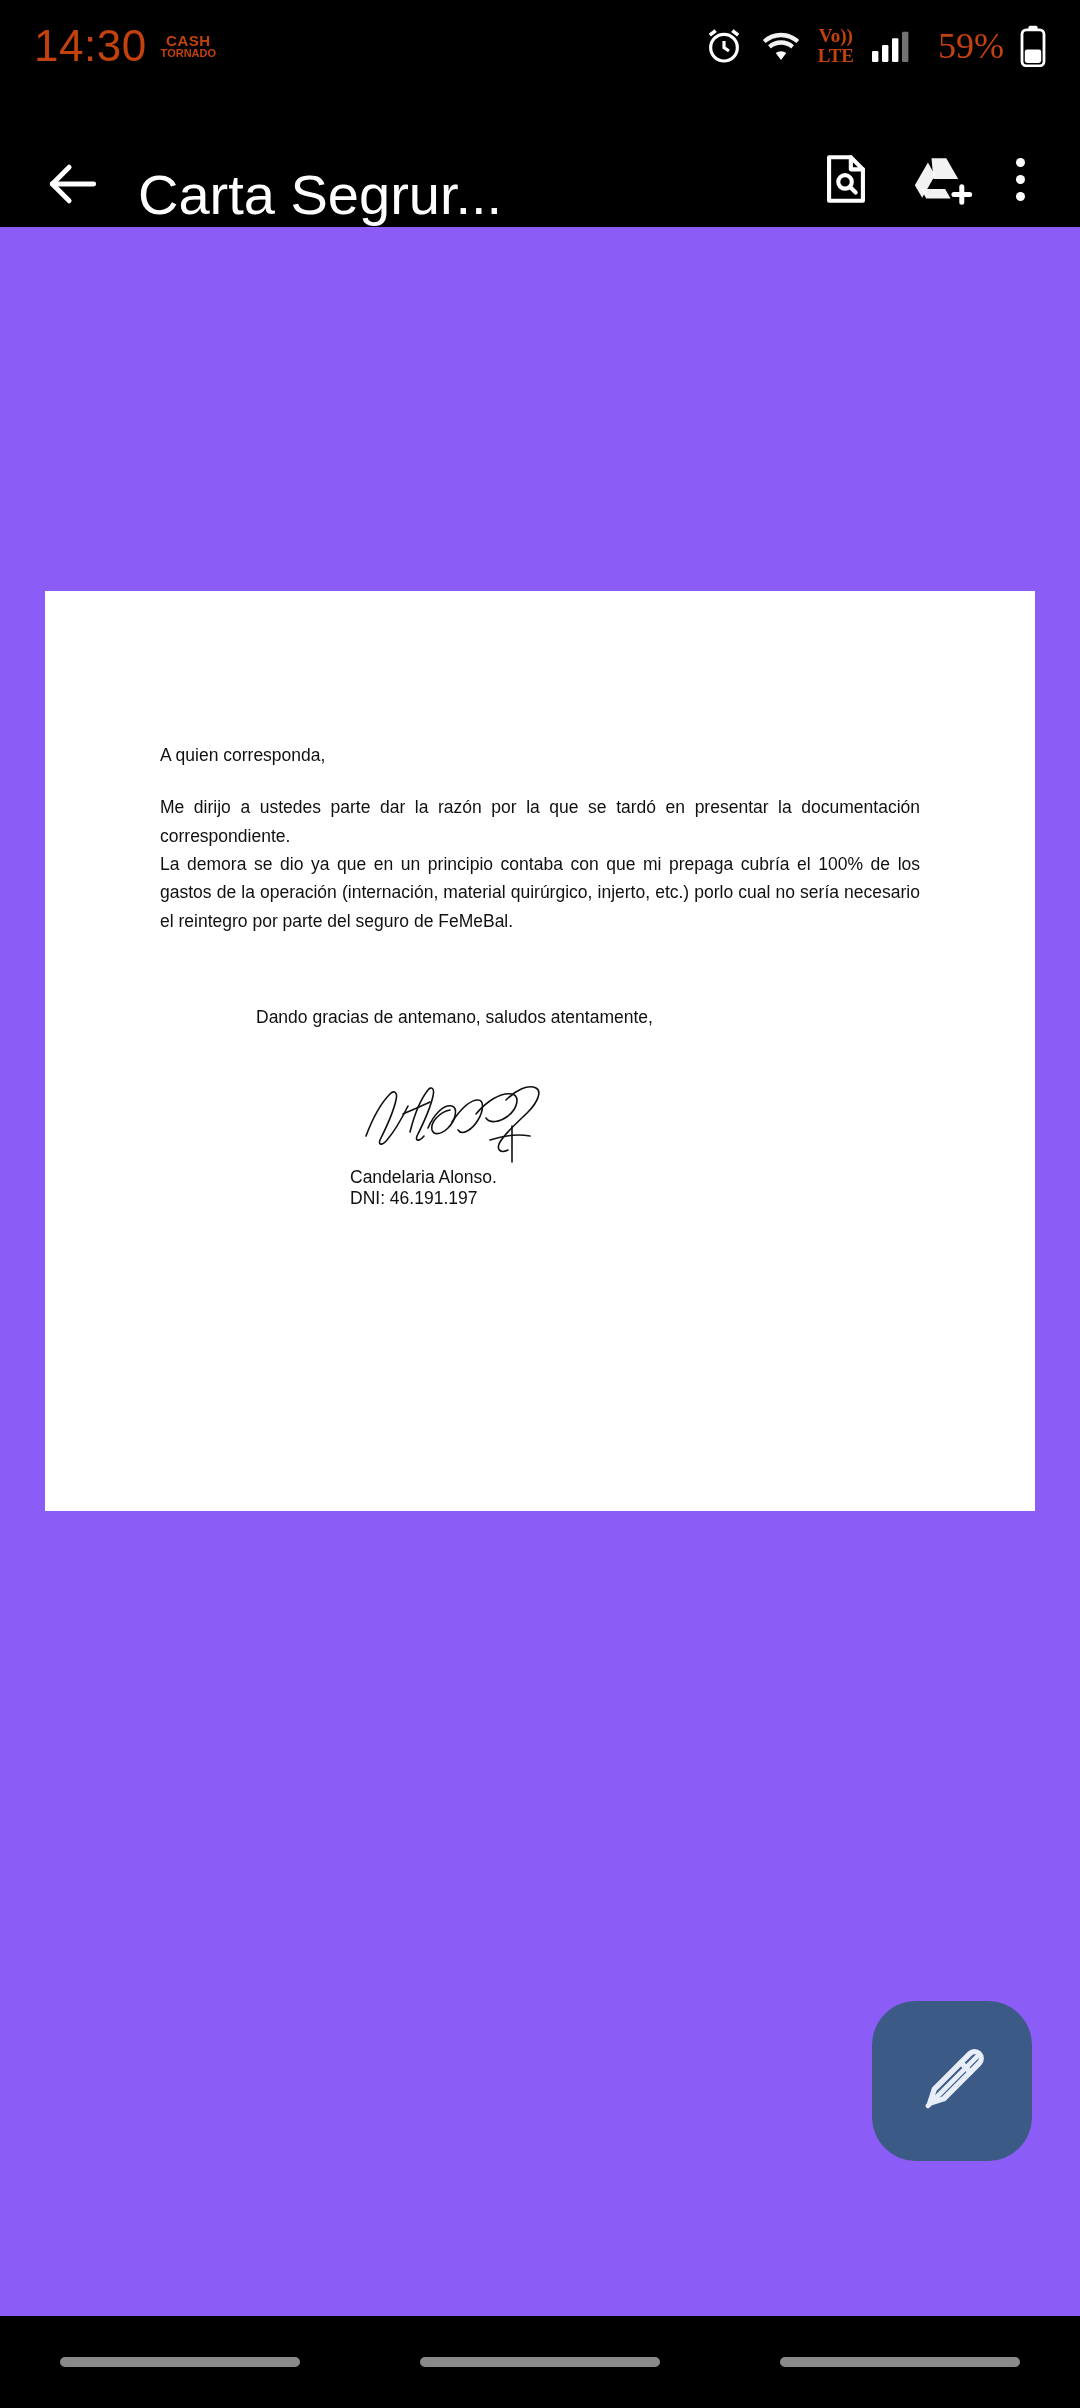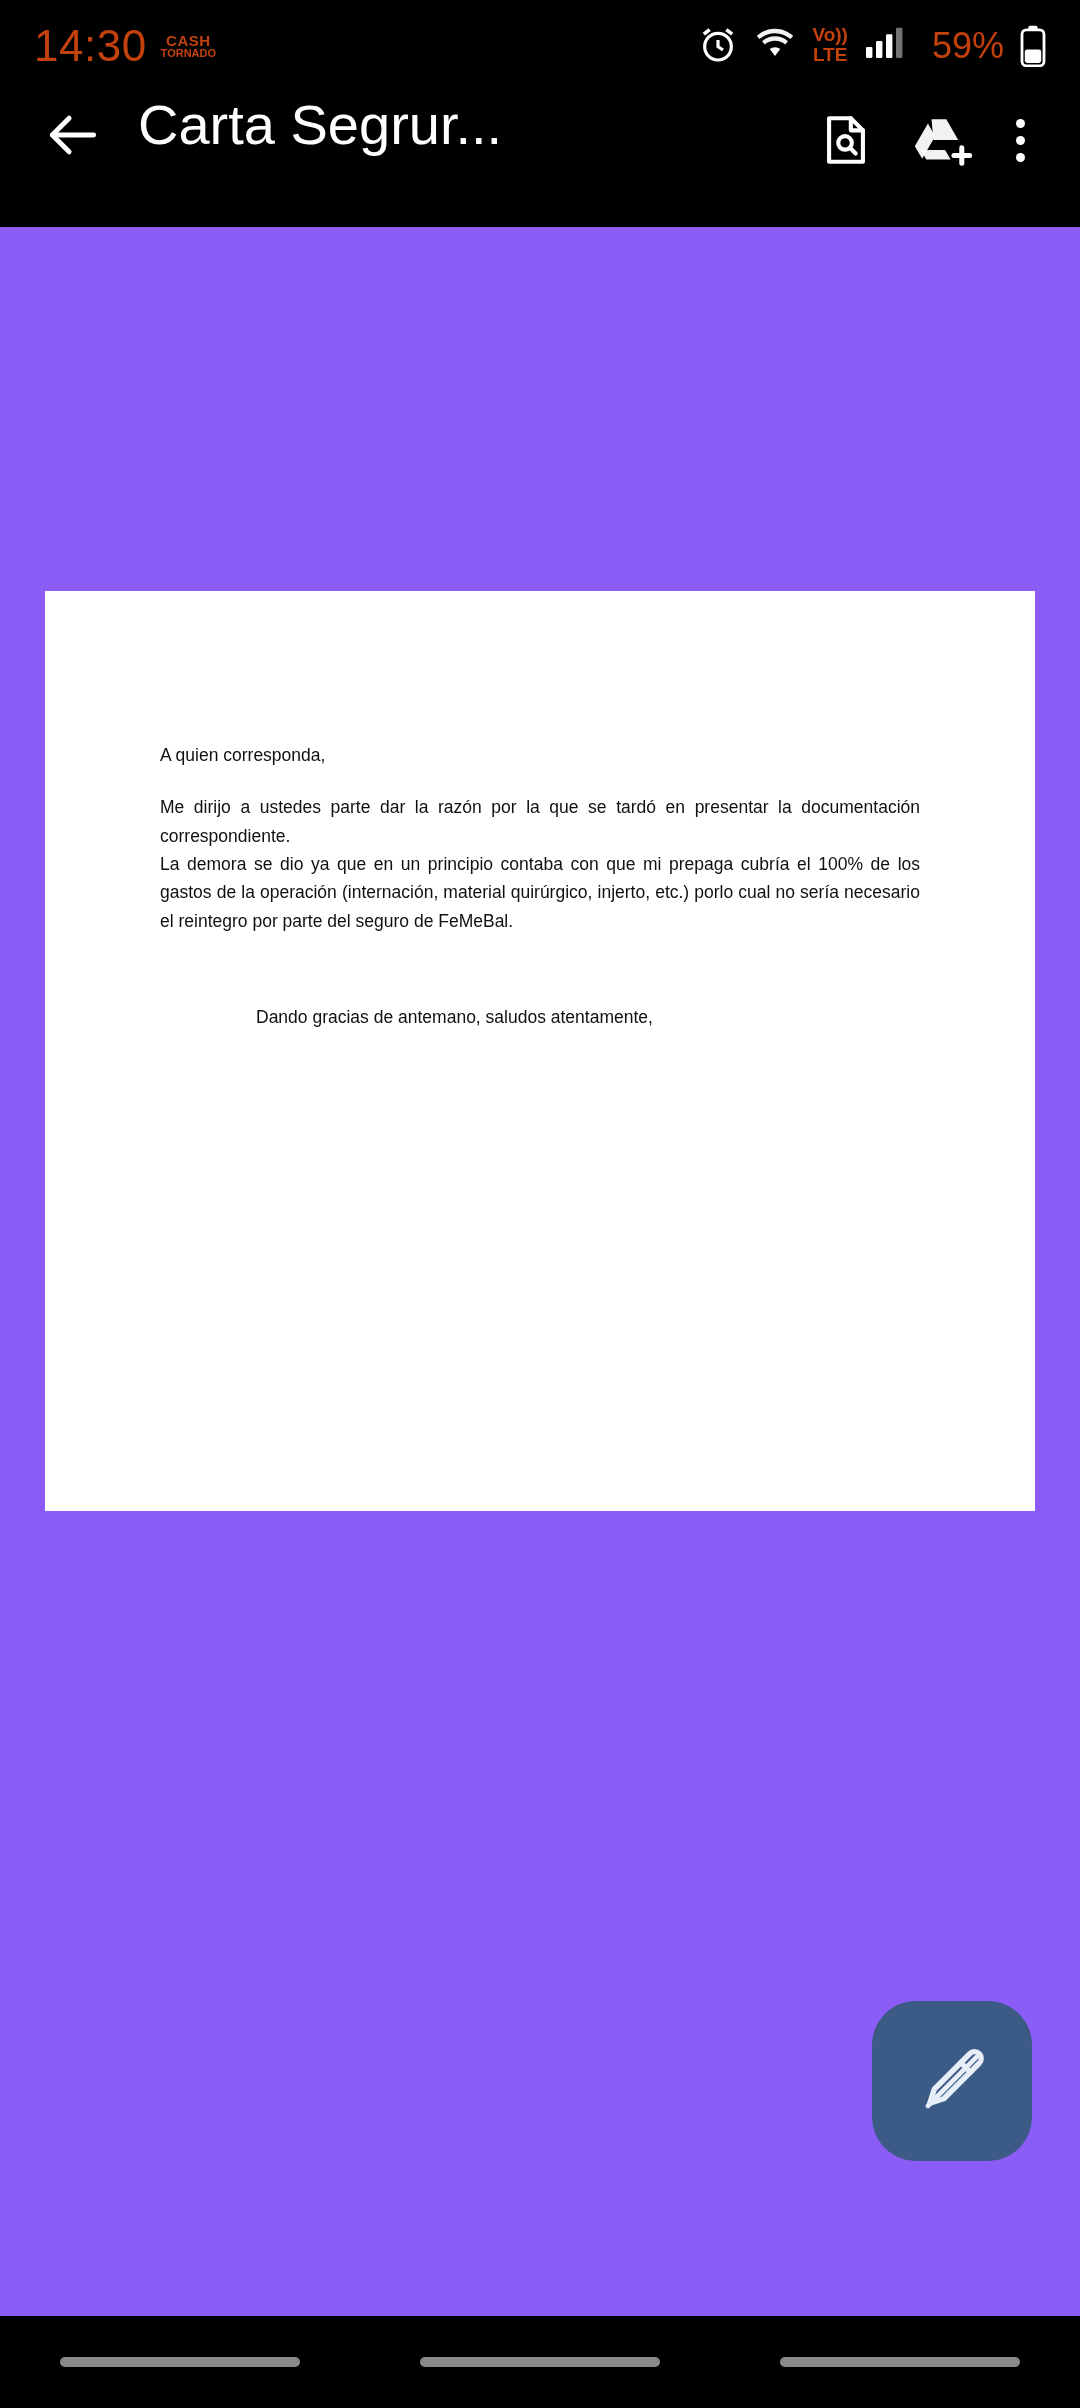--- a/index.html
+++ b/index.html
@@ -19,31 +19,31 @@
     color:#c2410c;
   }
   .status-left { display:flex; align-items:center; gap:14px; }
   .status-clock { font-size:44px; letter-spacing:0.5px; }
   .carrier-badge {
     display:flex; flex-direction:column; align-items:center; justify-content:center;
     line-height:1.0;
   }
   .carrier-badge span { font-size:15px; font-weight:bold; letter-spacing:0.5px; }
   .carrier-badge span.sub { font-size:11px; letter-spacing:0px; }
-  .status-right { display:flex; align-items:flex-start; gap:16px; }
+  .status-right { display:flex; align-items:center; gap:16px;font-family:Liberation Serif, serif; }
   .status-right svg { display:block; }
   .vo-lte { display:flex; flex-direction:column; align-items:center; line-height:1.05; }
   .vo-lte .v1 { font-size:19px; font-weight:bold; }
   .vo-lte .v2 { font-size:19px; font-weight:bold; }
   .battery-pct { font-size:36px; margin-left:12px; }
 
   
   .app-bar {
     position:absolute; top:92px; left:0; width:1080px; height:135px;
-    display:flex; align-items:flex-start; padding:0 30px;
+    display:flex; align-items:flex-end; padding:0 30px;
     color:#fff;
   }
   .back-btn { width:86px; height:86px; display:flex; align-items:center; justify-content:center; }
   .doc-title {
     flex:1;
     font-size:56px;
     color:#ffffff;
     margin-left:22px;
     white-space:nowrap; overflow:hidden;
     font-weight:400;
@@ -195,20 +195,35 @@
 <div class="viewer">
 
   <div class="page-sheet">
     <div class="page-inner">
       <div class="letter-text">
         <p class="salutation">A quien corresponda,</p>
         <p class="para">Me dirijo a ustedes parte dar la razón por la que se tardó en presentar la documentación correspondiente.</p>
         <p class="para">La demora se dio ya que en un principio contaba con que mi prepaga cubría el 100% de los gastos de la operación (internación, material quirúrgico, injerto, etc.) porlo cual no sería necesario el reintegro por parte del seguro de FeMeBal.</p>
       </div>
       <div class="closing">Dando gracias de antemano, saludos atentamente,</div>
+      <div class="signature-block">
+        <svg class="sig-svg" width="200" height="95" viewBox="0 0 200 95" fill="none" stroke="#111" stroke-width="1.6" stroke-linecap="round" stroke-linejoin="round">
+          <path d="M6 66 C12 50 20 34 30 24 C34 20 38 22 36 30 C33 44 26 58 20 70 C18 75 22 76 27 70 C34 62 42 48 48 36"></path>
+          <path d="M43 44 C52 40 62 36 70 32"></path>
+          <path d="M50 62 C54 46 60 30 68 20 C71 16 75 18 73 26 C70 40 63 54 57 66 C55 71 59 72 64 66"></path>
+          <path d="M68 58 C74 44 84 34 92 36 C98 38 96 50 88 58 C82 64 74 66 72 60 C70 52 80 42 90 40"></path>
+          <path d="M92 52 C100 40 110 30 118 30 C124 30 124 40 118 50 C112 60 102 66 98 60"></path>
+          <path d="M116 44 C126 32 140 22 152 24 C160 26 158 38 148 46 C140 52 130 54 126 48"></path>
+          <path d="M146 30 C156 20 168 14 176 18 C182 21 178 32 168 42 C158 52 146 62 140 72 C136 79 140 84 148 80"></path>
+          <path d="M130 70 C142 66 158 64 170 66"></path>
+          <path d="M152 56 L152 92"></path>
+        </svg>
+        <div class="sig-name">Candelaria Alonso.</div>
+        <div class="sig-dni">DNI: 46.191.197</div>
+      </div>
     </div>
   </div>
 
   <button class="fab">
     <svg width="76" height="76" viewBox="0 0 24 24" fill="none" stroke="#e8eef8" stroke-width="1.7" stroke-linecap="round" stroke-linejoin="round">
       <path d="M17.6 3.4a2.1 2.1 0 013 3L9.4 17.6 5 19l1.4-4.4z"></path>
       <path d="M14.8 6.2l3 3"></path>
       <path d="M4.4 19.8L19.8 4.4" stroke-width="1.5"></path>
     </svg>
   </button>

